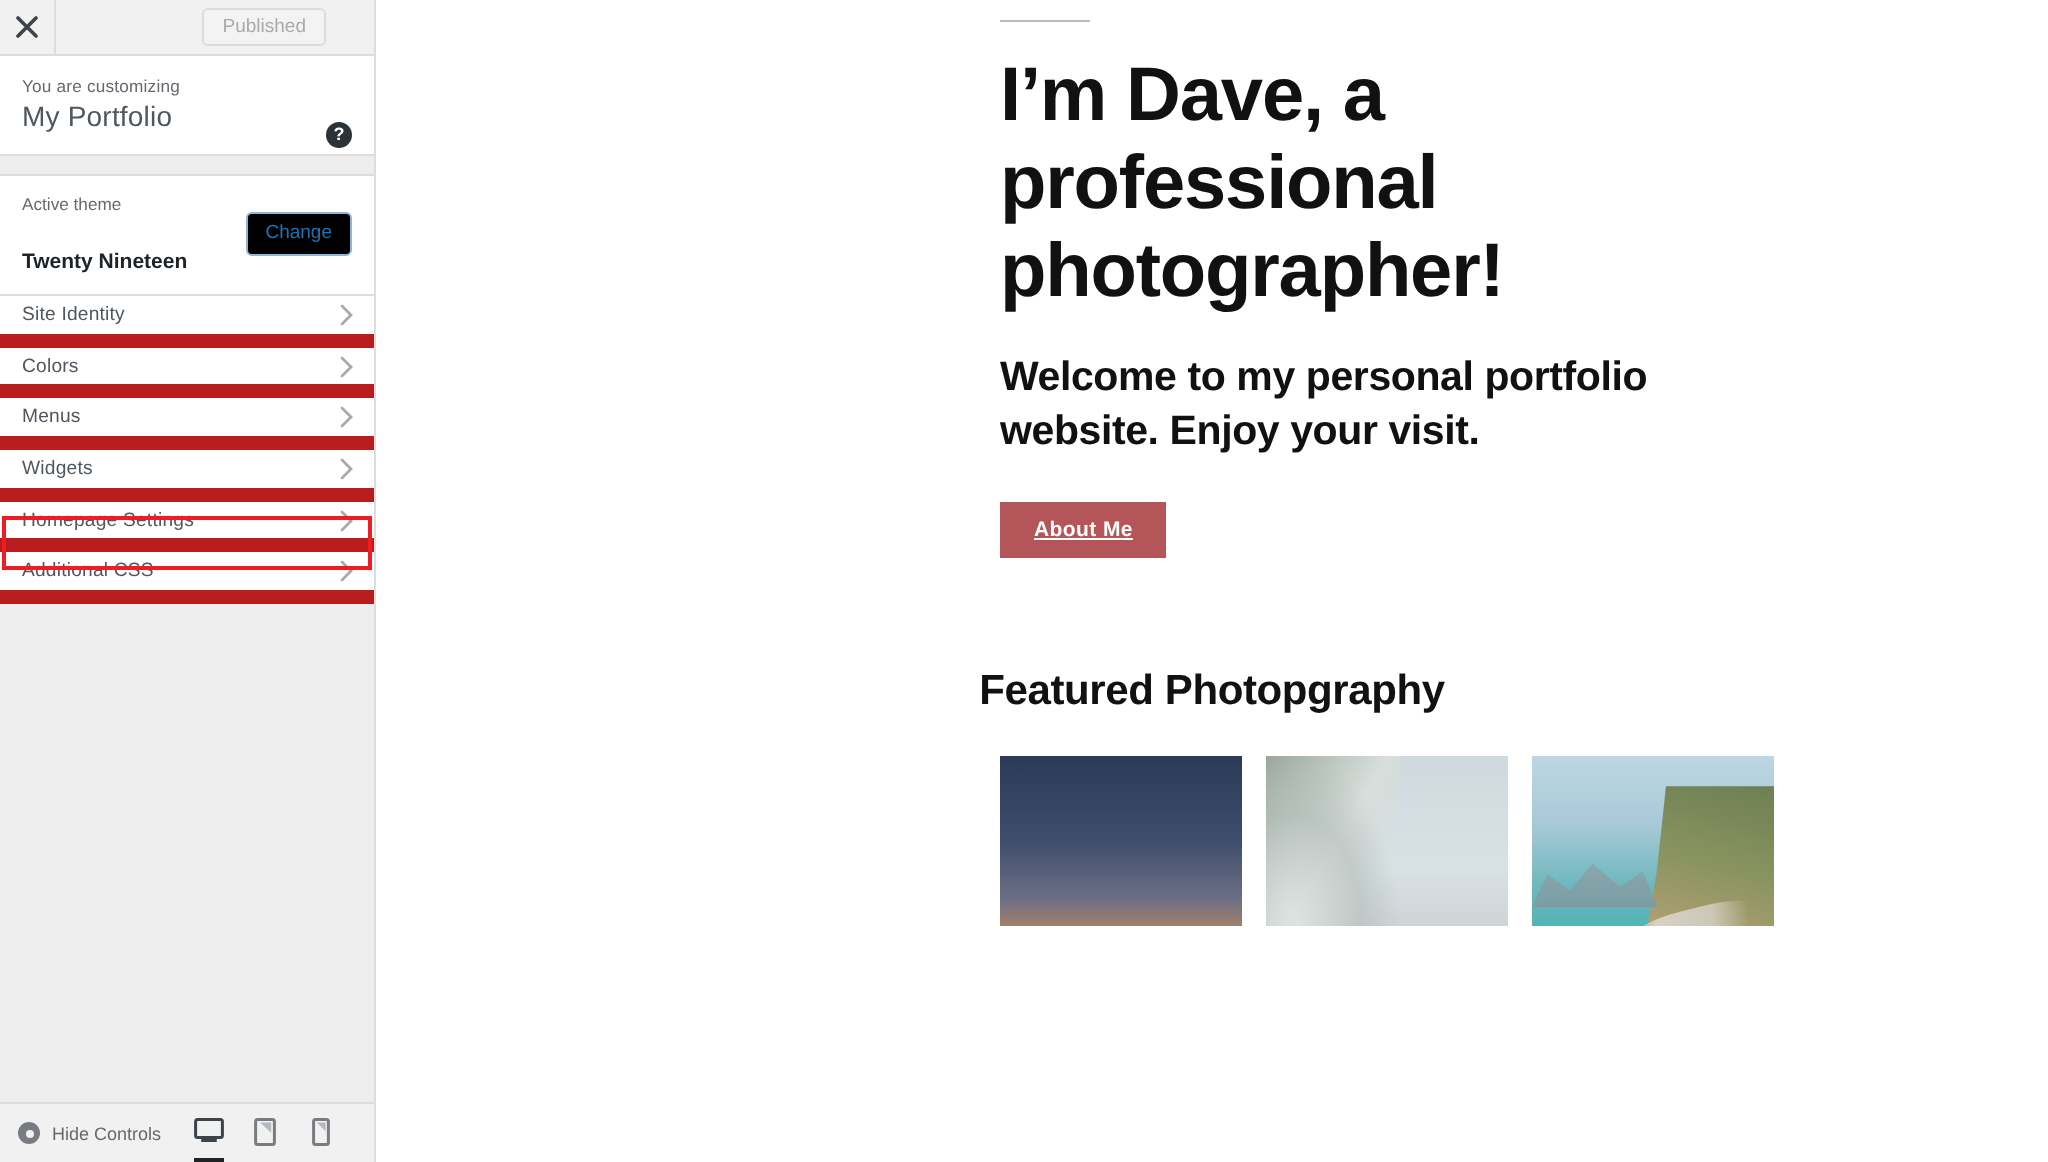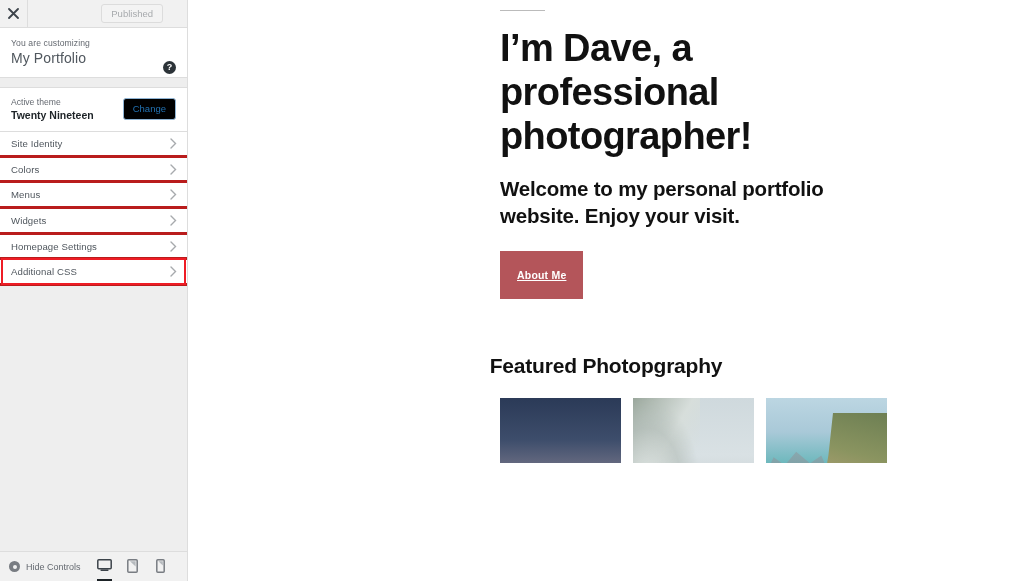--- a/index.html
+++ b/index.html
@@ -74,36 +74,36 @@
 
   .theme-sec {
     background: #ffffff;
     border-top: 1px solid #dddddd;
     border-bottom: 1px solid #dddddd;
     padding: 9px 11px 10px 11px;
     display: flex; align-items: center;
     flex: 0 0 auto;
   }
   .theme-txt { flex: 1 1 auto; }
-  .theme-label { font-size: 8.6px; color: #646970; margin-bottom: 2px; }
+  .theme-label { font-size: 8.6px; color: #646970; margin-bottom: 18px; }
   .theme-name { font-size: 10.5px; color: #1d2327; font-weight: bold; }
   .change-btn {
     background: #000000;
     border: 1px solid #8fb4d4;
     color: #2271b1;
     font-size: 9.5px;
     padding: 4px 9px;
     border-radius: 3px;
     cursor: pointer; line-height: 1.2;
   }
 
   .menu-list { background: #ffffff; flex: 0 0 auto; }
   .menu-row {
     height: 25.7px;
-    border-bottom: 3px solid #b91c1c;
+    border-bottom: 7px solid #b91c1c;
     display: flex; align-items: center;
     padding: 0 10px 0 11px;
     cursor: pointer;
     position: relative;
     background: #ffffff;
   }
   .menu-row .lbl { font-size: 9.6px; color: #50575e; flex: 1 1 auto; letter-spacing: .1px; }
   .chev { color: #a7aaad; display:block; }
   .menu-fill { flex: 1 1 auto; background: #eeeeee; }
 
@@ -165,21 +165,21 @@
     font-size: 20.5px; line-height: 27px; font-weight: bold;
     color: #111111; letter-spacing: -0.2px;
     max-width: 360px;
   }
   .about-btn {
     display: inline-block;
     margin-top: 22px;
     background: #b4555a;
     color: #ffffff;
     font-size: 10.5px; font-weight: bold;
-    padding: 18px 17px;
+    padding: 8px 17px;
     text-decoration: underline;
     cursor: pointer;
     letter-spacing: .2px;
   }
 
   .featured-h2 {
     text-align: center;
     font-size: 21px; font-weight: bold; color: #111111;
     margin-top: 55px;
     letter-spacing: -0.2px;

